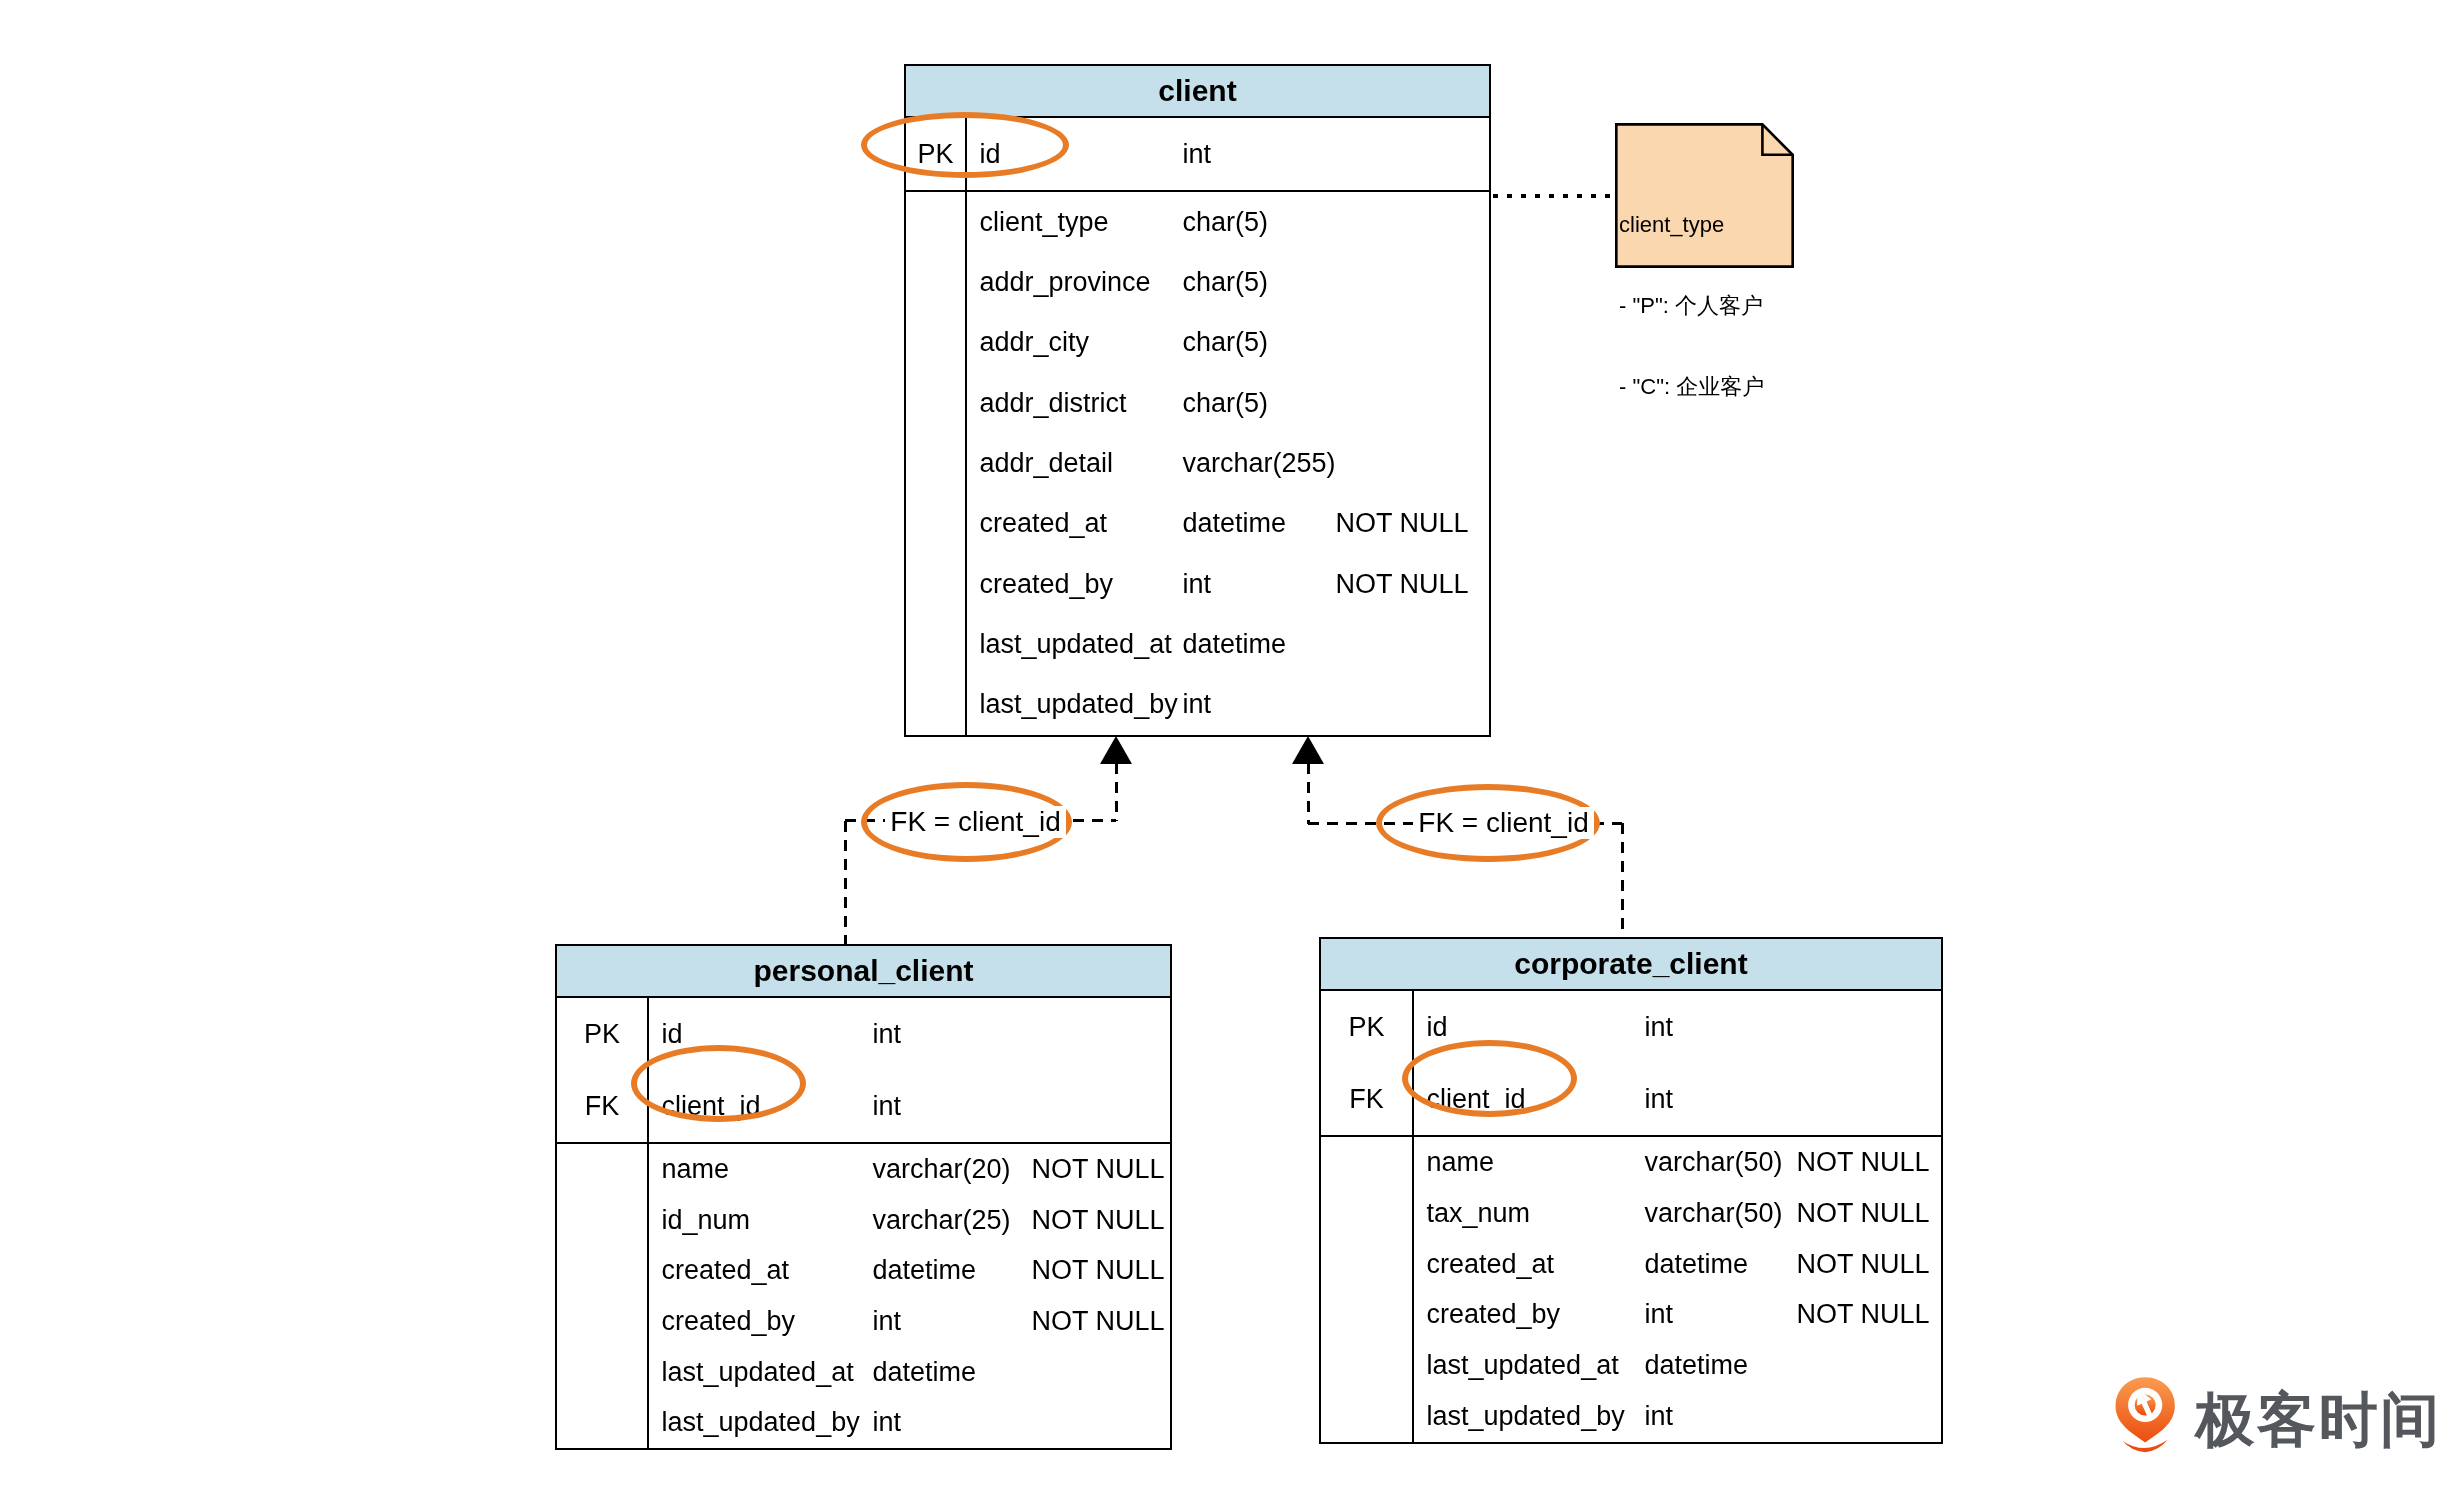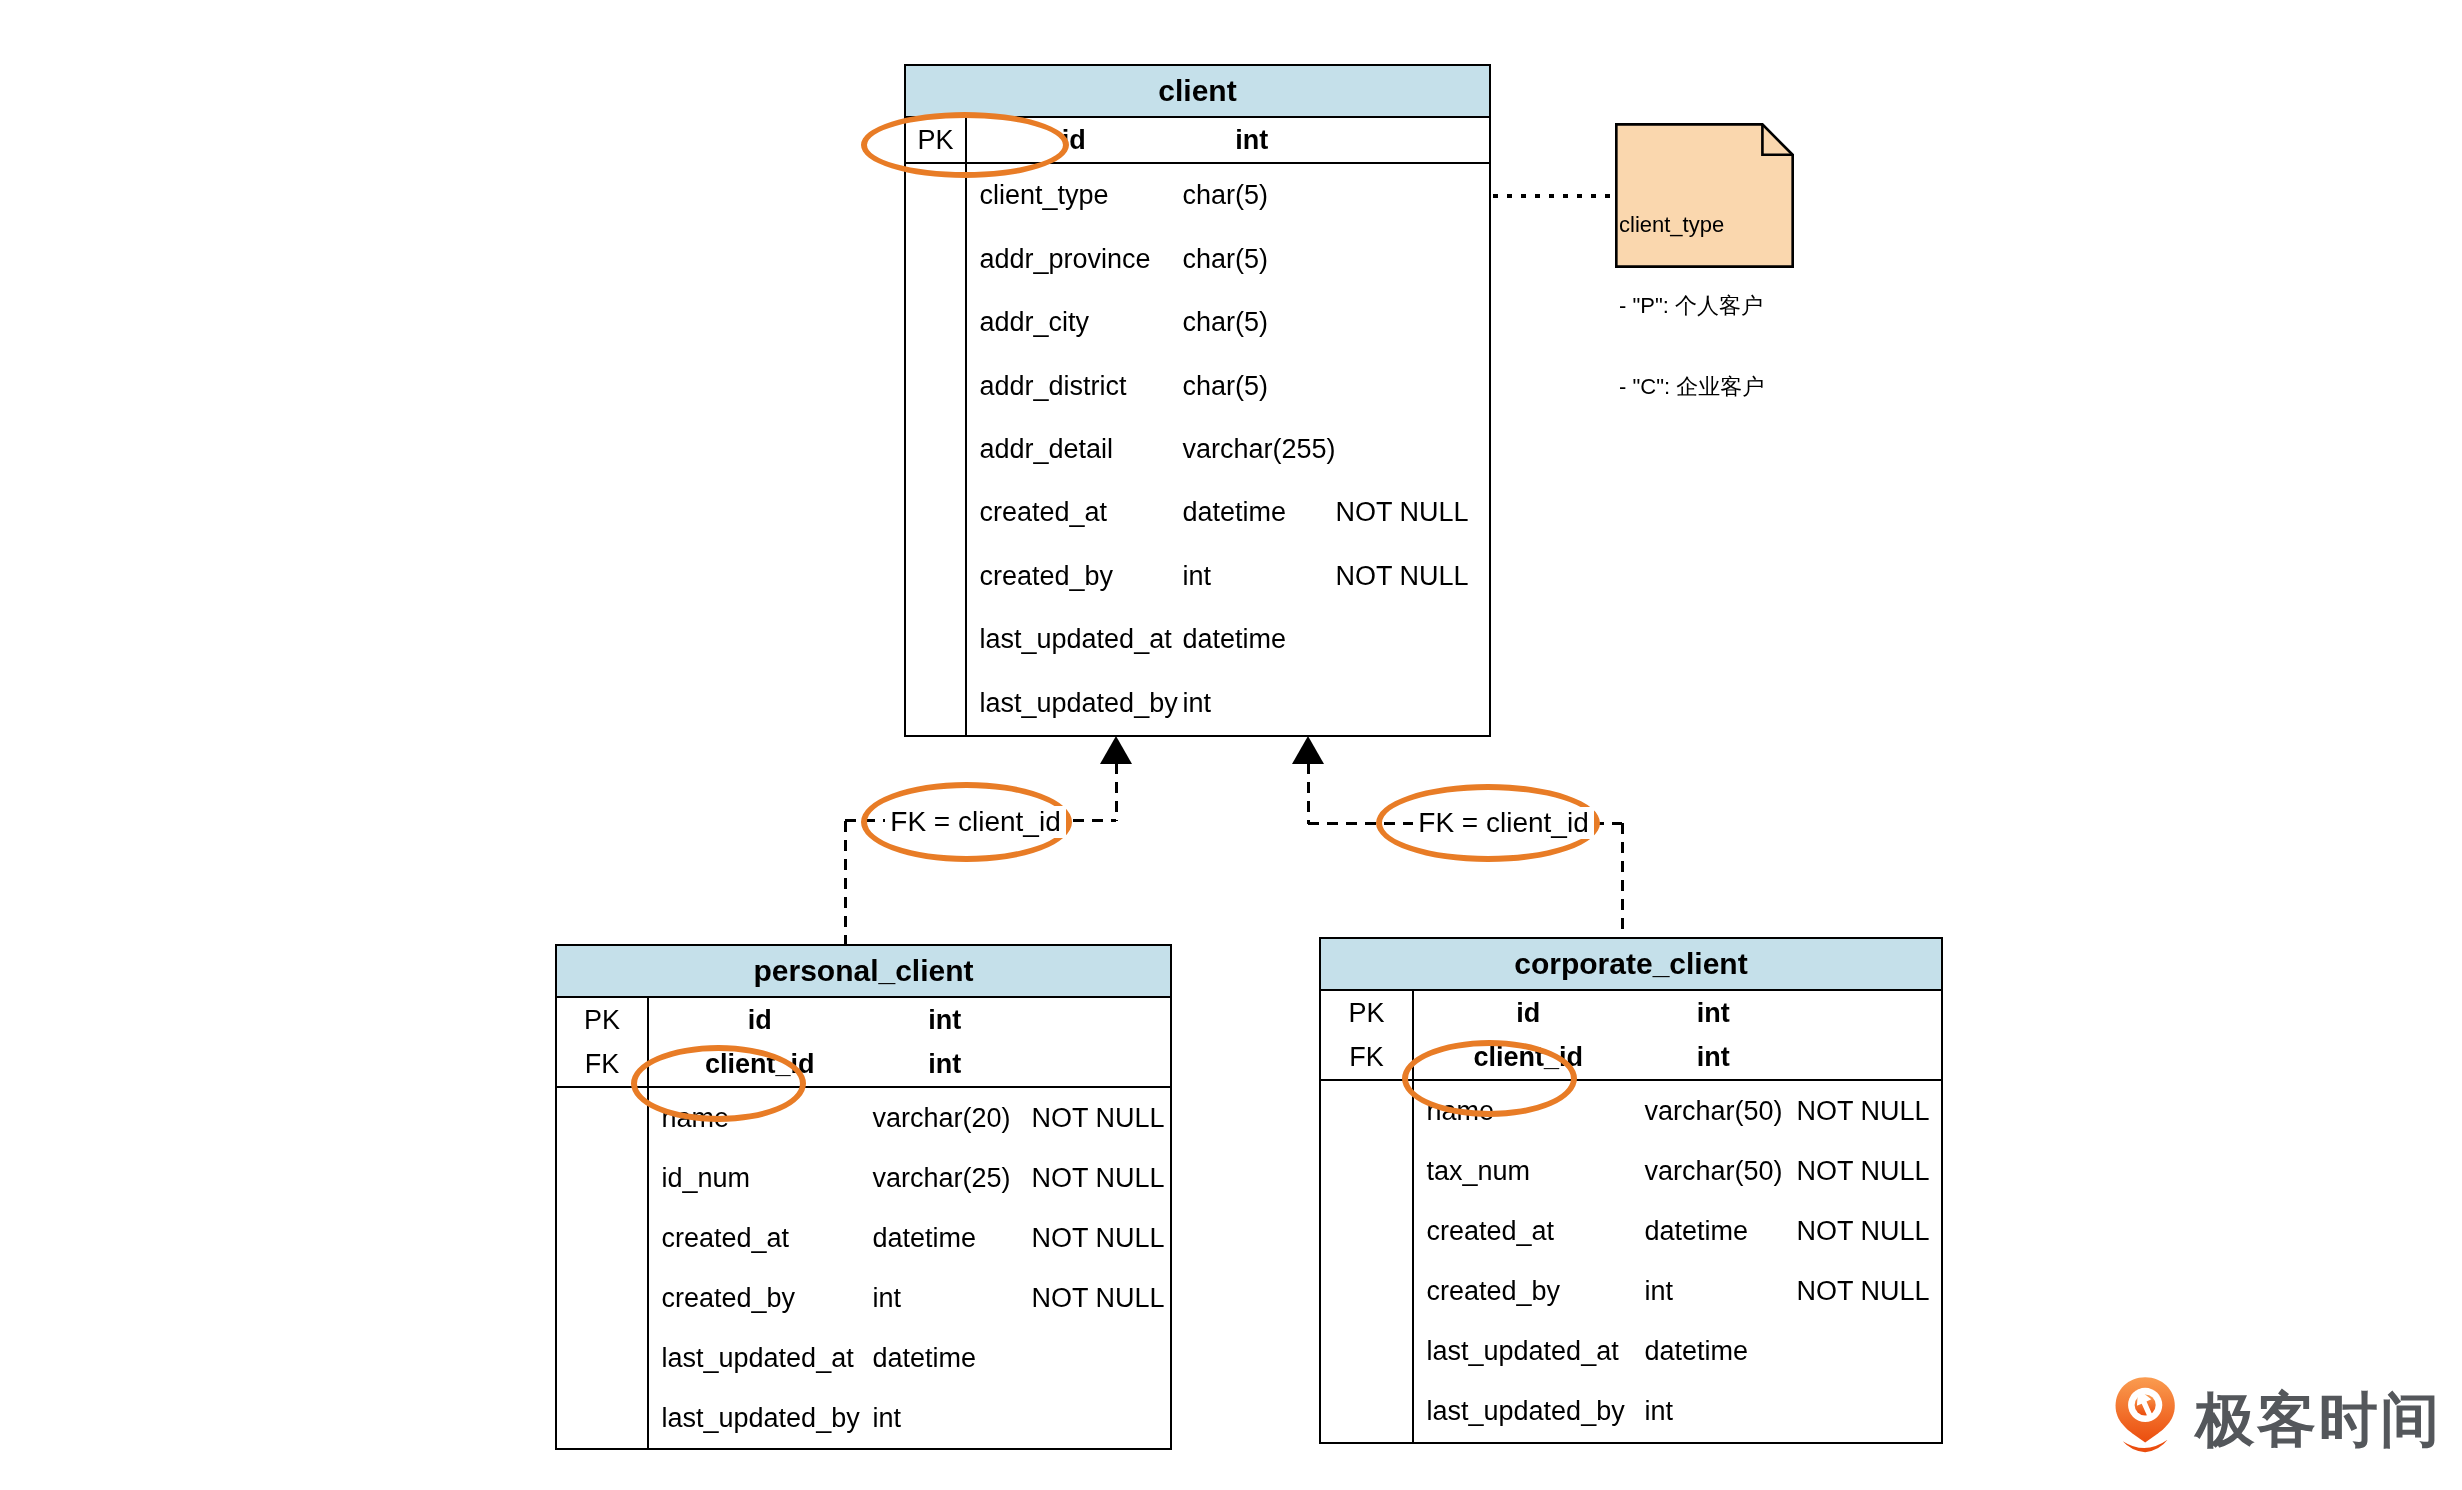--- a/index.html
+++ b/index.html
@@ -43,32 +43,32 @@
     flex-direction:column;
   }
   .etable .keyline {
     position:absolute;
     top:0; bottom:0;
     left:var(--keyw);
     width:2px;
     background:#000;
   }
   .sect-key { border-bottom:2px solid #000; }
-  .sect-key .row { height:44px; }
+  .sect-key .row { height:72px; }
   .sect-attr { flex:1; display:flex; flex-direction:column; }
   .sect-attr .row { flex:1; }
   .row {
     display:grid;
     grid-template-columns: var(--keyw) var(--namew) var(--typew) 1fr;
     align-items:center;
     font-size:27px;
   }
   .cell { padding-left:14.5px; white-space:nowrap; }
   .cell.key { padding-left:0; text-align:center; }
-  .sect-key .cell.name, .sect-key .cell.type { font-weight:bold;text-align:center; }
+  .sect-key .cell.name, .sect-key .cell.type { font-weight:normal; }
 
   #t-client    { left:904px; top:64px;  width:587px; height:673px; --keyw:59px;  --namew:203px; --typew:153px; }
   #t-personal  { left:555px;  top:944px; width:617px; height:506px; --keyw:90px; --namew:211px; --typew:159px; }
   #t-corporate { left:1319px; top:937px; width:624px; height:507px; --keyw:91px; --namew:218px; --typew:152px; }
 
   
   .oellipse {
     position:absolute;
     border:6.6px solid #E87C26;
     border-radius:50%;

